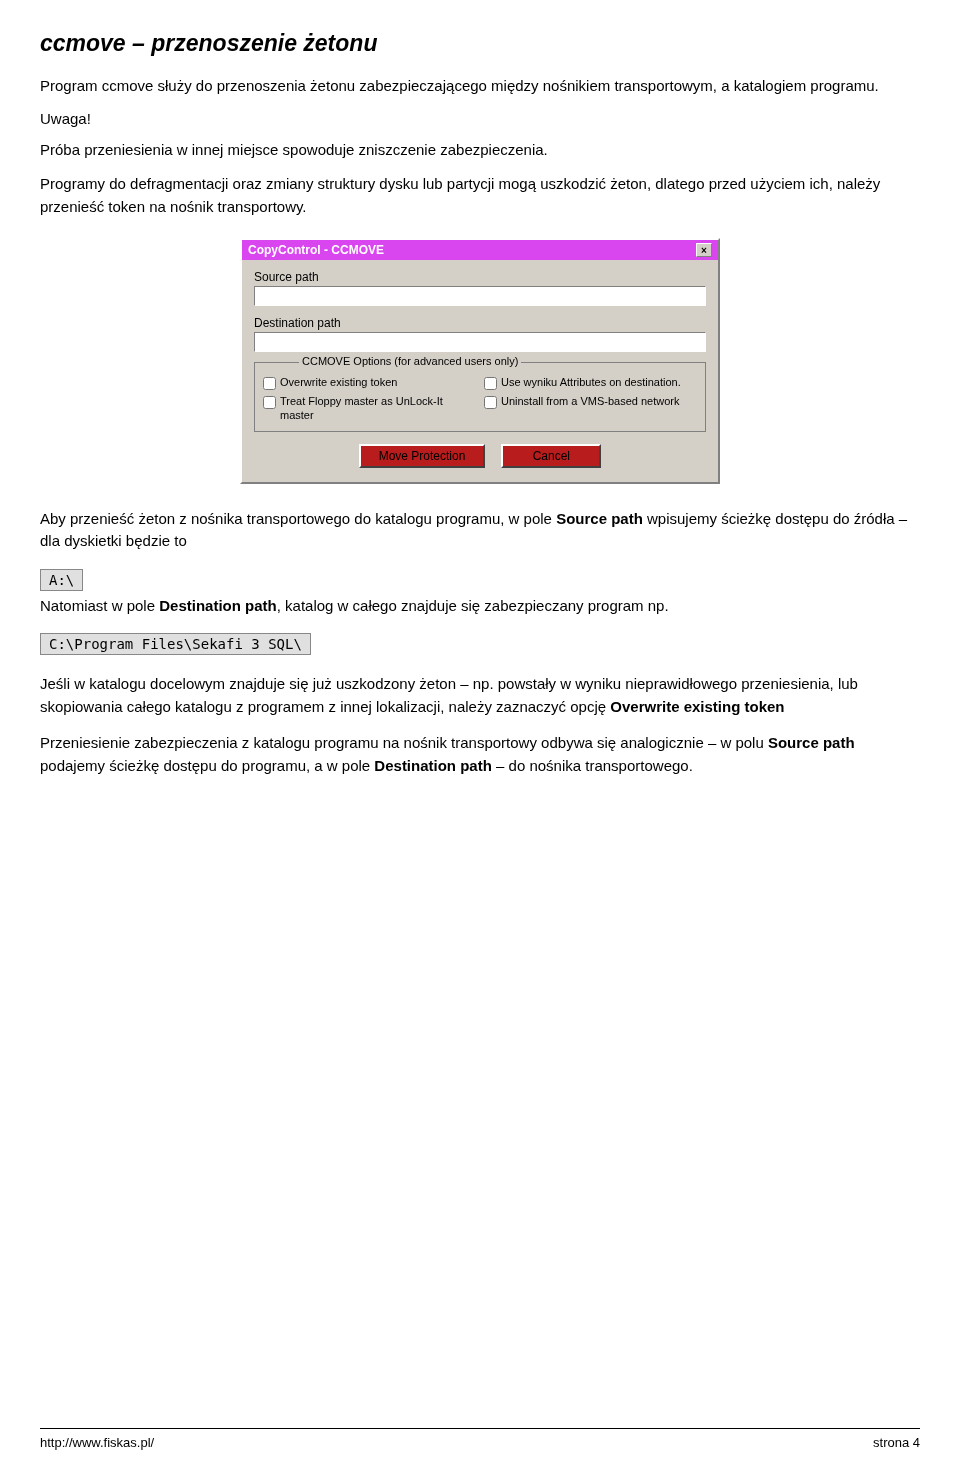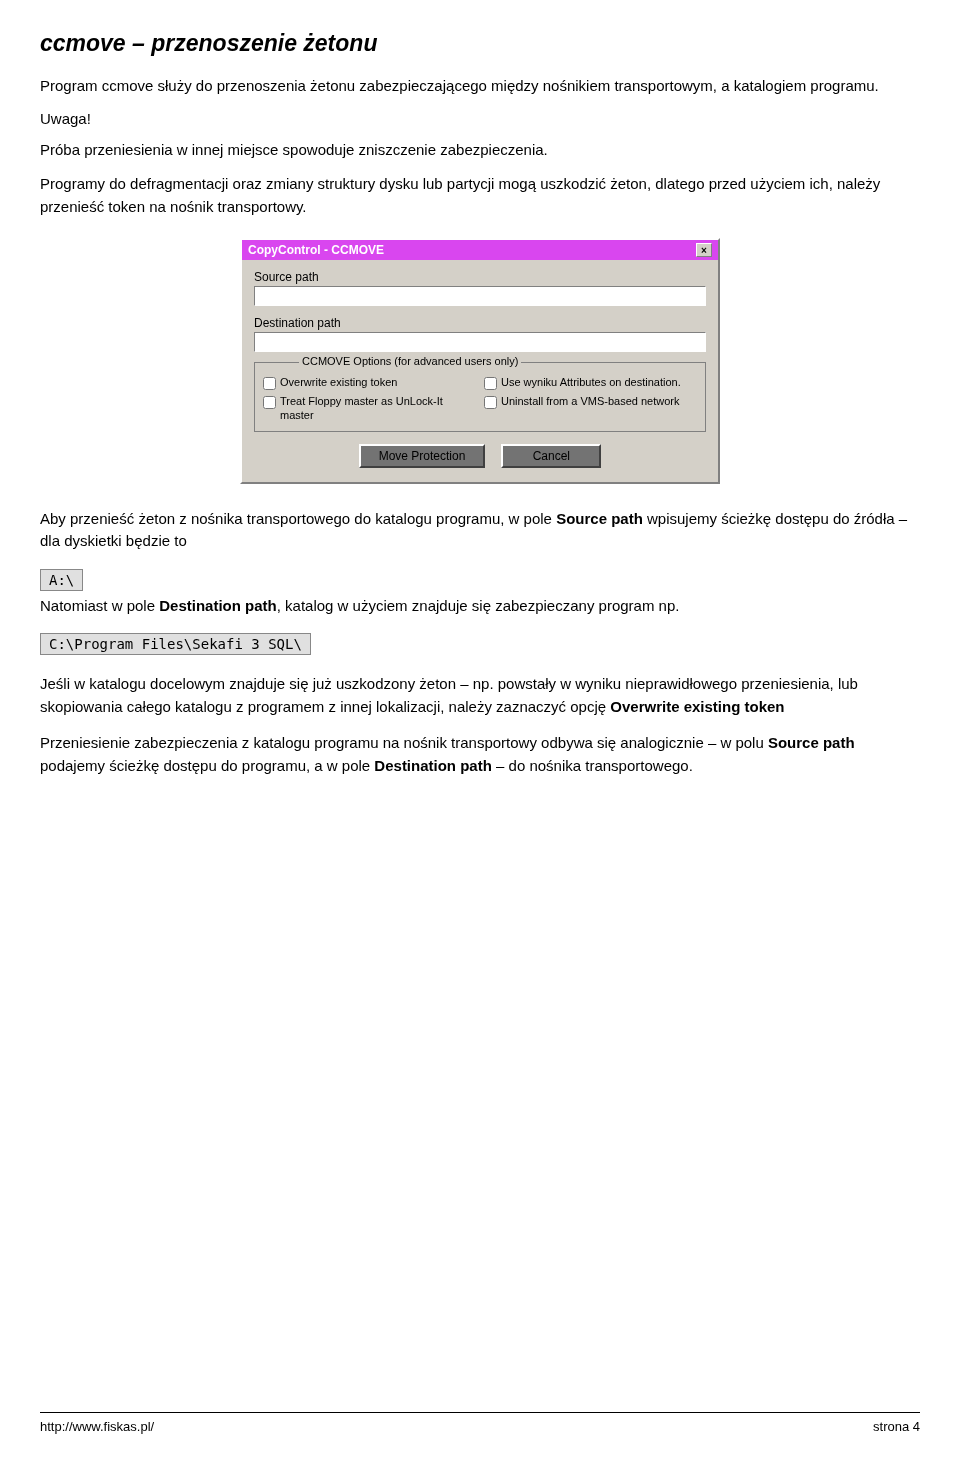--- a/index.html
+++ b/index.html
@@ -128,21 +128,21 @@
       flex-shrink: 0;
     }
     .dialog-buttons {
       display: flex;
       justify-content: center;
       gap: 16px;
       margin-top: 10px;
       padding-bottom: 4px;
     }
     .dialog-btn {
-      background: #737373;
+      background: #b91c1c;
       border: 2px solid;
       border-top-color: #fff;
       border-left-color: #fff;
       border-bottom-color: #404040;
       border-right-color: #404040;
       padding: 3px 18px;
       font-size: 12px;
       cursor: pointer;
       min-width: 100px;
     }
@@ -151,21 +151,21 @@
       background: #e0e0e0;
       border: 1px solid #888;
       padding: 2px 8px;
       font-family: monospace;
       font-size: 14px;
       display: inline-block;
       margin: 4px 0;
     }
     .footer {
       position: absolute;
-      bottom: 24px;
+      bottom: 8px;
       left: 40px;
       right: 40px;
       display: flex;
       justify-content: space-between;
       border-top: 1px solid #000;
       padding-top: 6px;
       font-size: 13px;
     }
     .bold { font-weight: bold; }
   </style>
@@ -230,21 +230,21 @@
       </div>
     </div>
   </div>
 </div>
 
 <p>
   <span>Aby przenieść żeton z nośnika transportowego do katalogu programu, w pole </span><span class="bold">Source path</span><span> wpisujemy ścieżkę dostępu do źródła – dla dyskietki będzie to</span>
 </p>
 <div class="path-block">A:\</div>
 <p>
-  <span>Natomiast w pole </span><span class="bold">Destination path</span><span>, katalog w użyciem znajduje się zabezpieczany program np.</span>
+  <span>Natomiast w pole </span><span class="bold">Destination path</span><span>, katalog w całego znajduje się zabezpieczany program np.</span>
 </p>
 <div class="path-block">C:\Program Files\Sekafi 3 SQL\</div>
 
 <p style="margin-top:14px;">
   <span>Jeśli w katalogu docelowym znajduje się już uszkodzony żeton – np. powstały w wyniku nieprawidłowego przeniesienia, lub skopiowania całego katalogu z programem z innej lokalizacji, należy zaznaczyć opcję </span><span class="bold">Overwrite existing token</span>
 </p>
 
 <p style="margin-top:14px;">
   <span>Przeniesienie zabezpieczenia z katalogu programu na nośnik transportowy odbywa się analogicznie – w polu </span><span class="bold">Source path</span><span> podajemy ścieżkę dostępu do programu, a w pole </span><span class="bold">Destination path</span><span> – do nośnika transportowego.</span>
 </p>

